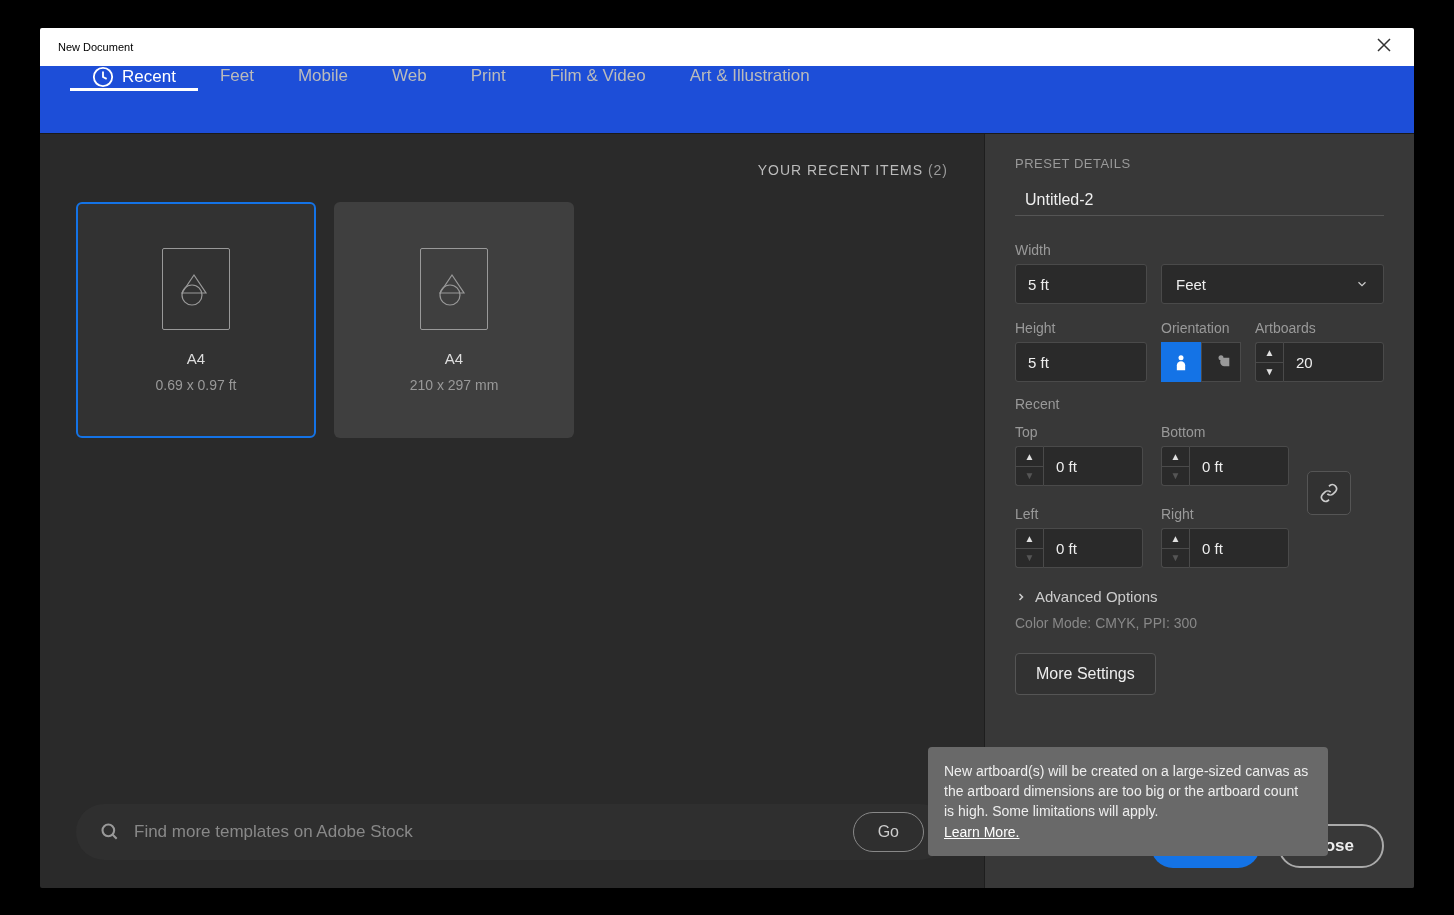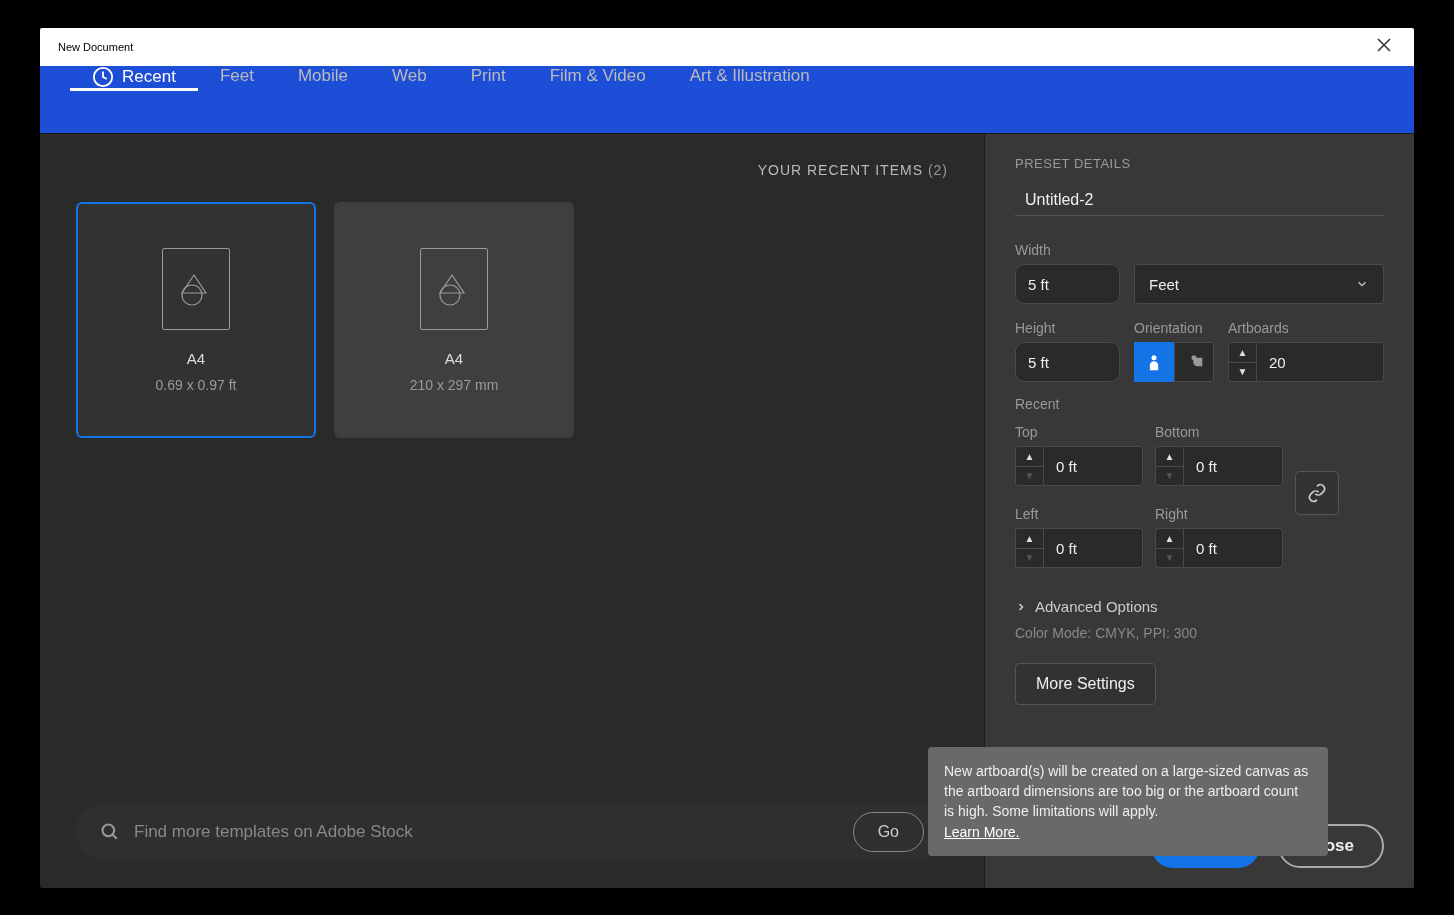--- a/index.html
+++ b/index.html
@@ -26,33 +26,33 @@
     .search-input { flex:1; display:flex; align-items:center; gap:14px; }
     .search-placeholder { font-size: 17px; }
     .go-btn { border:1px solid #888; border-radius: 22px; height: 40px; padding: 0 24px; color:#ccc; font-size:16px; cursor:pointer; display:flex; align-items:center; }
     
     .right-pane { width: 430px; background: #383838; padding: 22px 30px 20px 30px; display:flex; flex-direction: column; color: #bbb; font-size: 14px; border-left: 1px solid #1e1e1e; }
     .details-title { font-size: 13px; letter-spacing: 0.5px; color:#999; margin-bottom: 14px;}
     .name-input { background:transparent; border:none; border-bottom:1px solid #555; color:#eee; font-size:16px; padding: 6px 10px; margin-bottom: 20px; width: 100%; }
     .field-label { color:#999; font-size:14px; margin-bottom: 6px; margin-top: 6px; }
     .row { display:flex; gap: 14px; align-items: flex-end; margin-bottom: 10px;}
     .input-box { background:#2a2a2a; border:1px solid #4a4a4a; color:#eee; padding: 8px 12px; font-size:15px; border-radius: 3px; height: 40px; display:flex; align-items:center; }
-    .input-box.num { width: 105px; border-radius: 9px; }
+    .input-box.num { width: 132px; }
     .select-box { flex:1; display:flex; align-items:center; justify-content:space-between; padding: 8px 14px; background:#2a2a2a; border:1px solid #4a4a4a; color:#eee; font-size:15px; border-radius:3px; height:40px; cursor:pointer;}
     .col { display:flex; flex-direction:column; }
     .orient-group { display:flex; gap:0;}
     .orient-btn { width:40px; height:40px; border:1px solid #4a4a4a; background:#2a2a2a; display:flex; align-items:center; justify-content:center; cursor:pointer; }
     .orient-btn.active { background:#1473e6; border-color:#1473e6; }
     .stepper { display:flex; }
     .stepper-arrows { display:flex; flex-direction:column; background:#2a2a2a; border:1px solid #4a4a4a; border-right:none; border-radius:3px 0 0 3px; width:28px;}
     .stepper-arrows span { flex:1; display:flex; align-items:center; justify-content:center; cursor:pointer; color:#e0e0e0; font-size:10px;}
     .stepper-arrows span:first-child { border-bottom:1px solid #4a4a4a;}
     .stepper-arrows span.disabled { color:#555; cursor:default;}
     .stepper .input-box { border-radius: 0 3px 3px 0; }
-    .bleed-grid { display:grid; grid-template-columns: 128px 128px 50px; gap: 14px 12px; align-items:end; margin-bottom: 22px;}
+    .bleed-grid { display:grid; grid-template-columns: 128px 128px 50px; gap: 14px 18px; align-items:end; margin-bottom: 12px;}
     .link-btn { width:44px; height:44px; border:1px solid #555; border-radius:5px; background:#323232; display:flex; align-items:center; justify-content:center; grid-column:3; grid-row: 1 / span 2; align-self:center; cursor:pointer;}
     .advanced { display:flex; align-items:center; gap:8px; color:#ccc; font-size:15px; cursor:pointer; margin: 8px 0 10px 0;}
     .color-mode { color:#888; font-size: 14px; margin-bottom: 22px; }
     .more-settings { background:#323232; border:1px solid #555; color:#eee; font-size:16px; padding: 11px 20px; border-radius:4px; cursor:pointer; align-self:flex-start; margin-bottom:auto; }
     .footer-right { display:flex; gap:18px; align-items:center; margin-top: 18px; justify-content:flex-end;}
     .btn-primary { background:#1473e6; color:#fff; border:none; padding: 12px 28px; font-size:17px; font-weight:600; border-radius: 22px; cursor:pointer;}
     .btn-secondary { background:transparent; color:#eee; border:2px solid #aaa; padding: 10px 28px; font-size:17px; font-weight:600; border-radius:22px; cursor:pointer;}
     
     .tooltip { position:absolute; bottom: 4px; right: -380px; width: 400px; background:#696969; color:#eee; font-size:14px; padding: 14px 16px; border-radius:4px; line-height:1.45; z-index:10;}
     .tooltip a { color:#fff; text-decoration:underline; }

